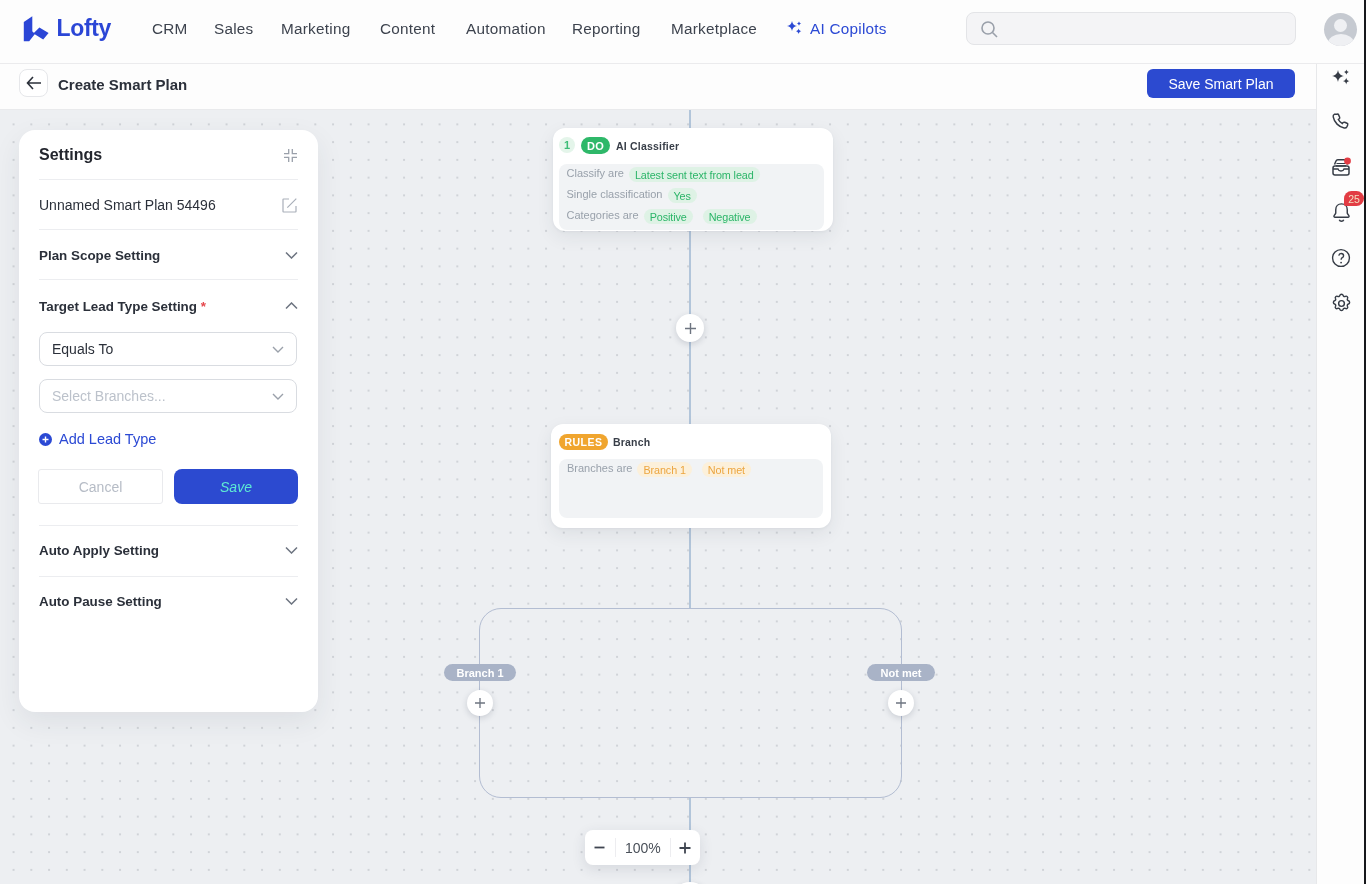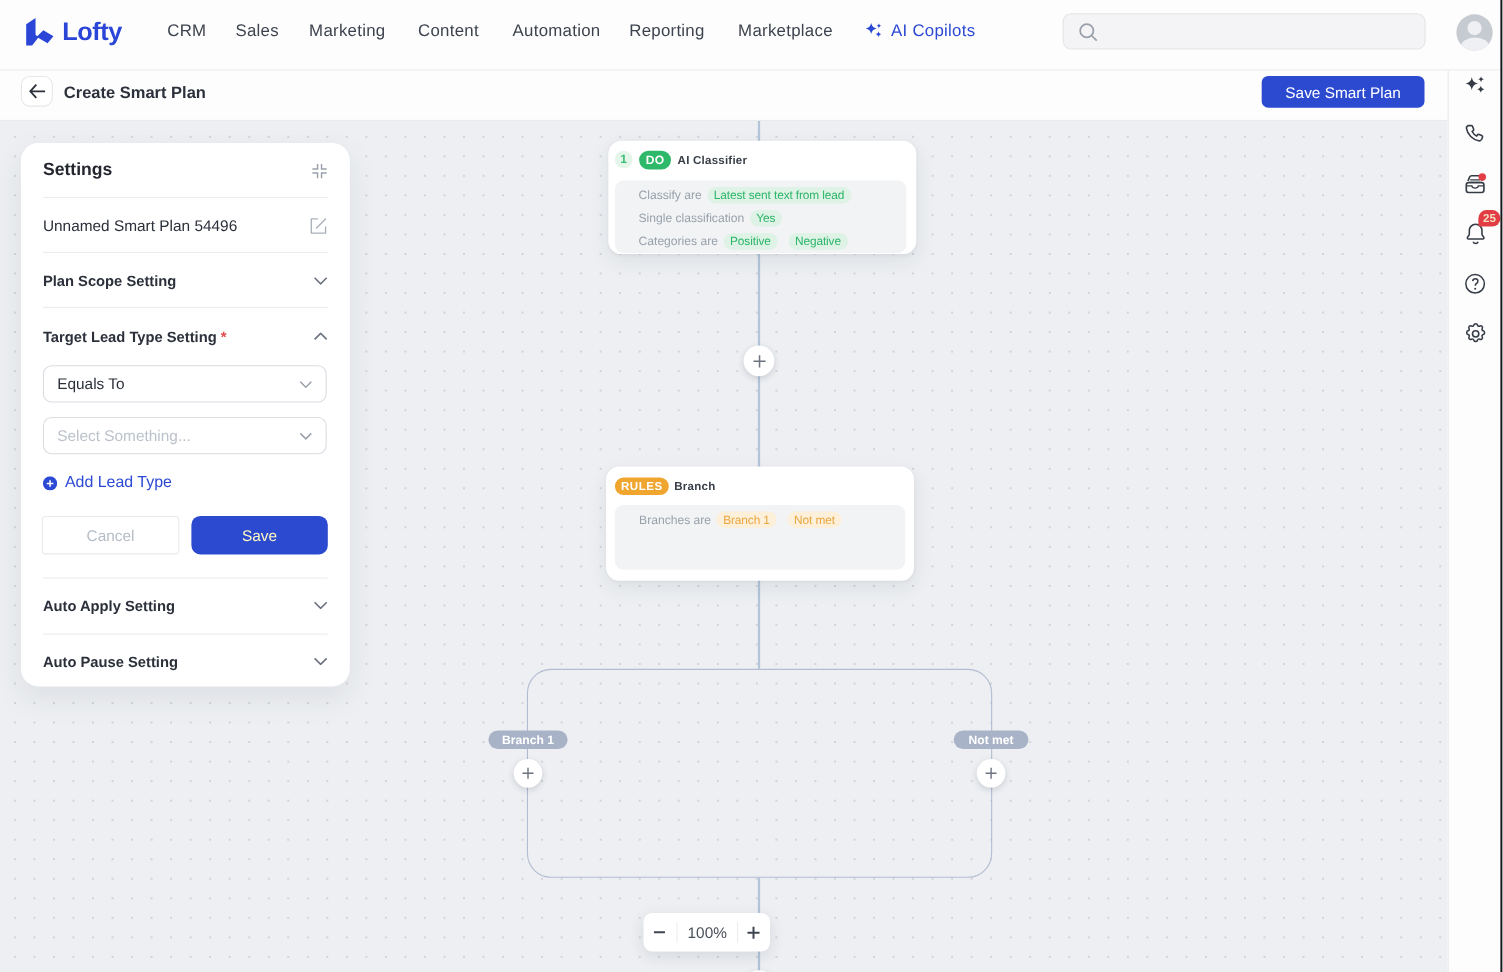--- a/index.html
+++ b/index.html
@@ -28,34 +28,34 @@
   .edge { position:absolute; left:1364px; top:0; width:2px; height:884px; background:#17181c; z-index:40; }
   .railicon { position:absolute; left:0; width:48px; display:flex; justify-content:center; color:#40454f; }
 
   
   .canvas { position:absolute; left:0; top:110px; width:1316px; height:774px; background-color:#edeff2;
     background-image:radial-gradient(#d0d3d8 1.15px, transparent 1.15px);
     background-size:17.75px 17.75px; background-position:4.7px 5.5px; overflow:hidden; }
   .vline { position:absolute; left:688.6px; width:2.6px; background:#b2c5da; }
   .card { position:absolute; background:#fff; border-radius:12px; box-shadow:0 6px 18px rgba(40,50,70,.08), 0 1px 3px rgba(40,50,70,.05); }
   .graybox { position:absolute; background:#f1f3f5; border-radius:8px; font-size:11px; color:#99a1ab; }
-  .gb-row { display:flex; align-items:center; gap:5px; height:21px; padding-left:8px;margin-left:14px; }
+  .gb-row { display:flex; gap:5px; height:21px; padding-left:8px; }
   .pill-g { background:#def2e5; color:#2bb568; border-radius:8px; padding:0 6px; font-size:10.8px; letter-spacing:-.1px; height:15px; display:flex; align-items:center; }
   .pill-o { background:#fcf0da; color:#eca53f; border-radius:8px; padding:0 6px; font-size:10.8px; letter-spacing:-.1px; height:15px; display:flex; align-items:center; }
   .plusnode { position:absolute; background:#fff; border-radius:50%; box-shadow:0 2px 6px rgba(40,50,70,.18); display:flex; align-items:center; justify-content:center; }
 
   
-  .settings { position:absolute; left:19px; top:20px; width:299px; height:494px; background:#fff; border-radius:16px; box-shadow:0 10px 28px rgba(40,50,70,.08); z-index:5; }
+  .settings { position:absolute; left:19px; top:20px; width:299px; height:582px; background:#fff; border-radius:16px; box-shadow:0 10px 28px rgba(40,50,70,.08); z-index:5; }
   .sec-label { font-size:13.4px; font-weight:700; color:#2b303a; }
   .sec-row { position:absolute; left:20px; right:20px; display:flex; align-items:center; justify-content:space-between; }
   .divider { position:absolute; left:20px; right:20px; border-top:1px solid #ecedf0; }
   .sel { position:absolute; left:20px; width:258px; height:34px; border:1px solid #d9dce1; border-radius:8px; background:#fff; display:flex; align-items:center; padding:0 12px; font-size:14px; color:#2b303a; justify-content:space-between;gap:16px; }
   .btnrow { position:absolute; left:19px; top:339px; display:flex; gap:11px; }
   .btn-cancel { width:125px; height:35px; border:1px solid #e9eaed; border-radius:3px; background:#fff; color:#b6bcc6; font-size:14px; display:flex; align-items:center; justify-content:center; }
-  .btn-save { width:124px; height:35px; border-radius:8px; background:#2c4ad0; color:#fef9c3; font-size:14px; display:flex; align-items:center; justify-content:center; }
+  .btn-save { width:124px; height:35px; border-radius:8px; background:#2c4ad0; color:#5eead4; font-size:14px; display:flex; align-items:center; justify-content:center;font-style:italic; }
 
   .label-pill { position:absolute; background:#a9b3c7; color:#fff; font-size:11px; font-weight:700; border-radius:9px; height:17px; display:flex; align-items:center; justify-content:center; z-index:4; }
 
   .zoombar { position:absolute; left:585px; top:720px; width:115px; height:35px; background:#fff; border-radius:8px; box-shadow:0 4px 14px rgba(40,50,70,.12); display:flex; align-items:center; z-index:6; }
 </style>
 </head>
 <body>
 
 <div class="canvas">
   <div class="vline" style="top:0; height:498px;"></div>
@@ -163,21 +163,21 @@
           <path d="M1 6.5 6.5 1 12 6.5"></path>
         </svg>
     </div>
     <div class="sel" style="top:202px;">
       <span>Equals To</span>
       <svg width="12" height="7" viewBox="0 0 12 7" fill="none" stroke="#9aa0aa" stroke-width="1.4">
           <path d="M1 1 6 6 11 1"></path>
         </svg>
     </div>
     <div class="sel" style="top:249px; color:#bcc2cb;">
-      <span>Select Something...</span>
+      <span>Select Branches...</span>
       <svg width="12" height="7" viewBox="0 0 12 7" fill="none" stroke="#9aa0aa" stroke-width="1.4">
           <path d="M1 1 6 6 11 1"></path>
         </svg>
     </div>
     <div style="position:absolute; left:20px; top:301px; display:flex; align-items:center; gap:7px;">
       <svg width="13" height="13" viewBox="0 0 13 13">
           <circle cx="6.5" cy="6.5" r="6.5" fill="#2b49d4"></circle>
           <path d="M6.5 3.5v6M3.5 6.5h6" stroke="#fff" stroke-width="1.4"></path>
         </svg>
       <span style="font-size:14.5px; color:#2b49d4;">Add Lead Type</span>
@@ -267,21 +267,21 @@
       <path d="M4 13h5c.3 1.2 1.5 2 3 2s2.7-.8 3-2h5" stroke-width="1.3"></path>
       <path d="M7.5 7.5h9M7 9.8h10" stroke-width="1.2"></path>
       <circle cx="18.5" cy="5" r="3.4" fill="#e23c44" stroke="none"></circle>
     </svg>
   </div>
   <div class="railicon" style="top:144px;">
     <svg width="23" height="23" viewBox="0 0 24 24" fill="none" stroke="#363c46" stroke-width="1.5">
       <path d="M12 3c-3.5 0-6 2.6-6 6v3.2c0 .5-.2 1-.5 1.4l-1.2 1.6c-.5.7 0 1.8.9 1.8h13.6c.9 0 1.4-1.1.9-1.8l-1.2-1.6c-.3-.4-.5-.9-.5-1.4V9c0-3.4-2.5-6-6-6Z"></path>
       <path d="M9.7 19.5c.3 1 1.2 1.7 2.3 1.7s2-.7 2.3-1.7"></path>
     </svg>
-    <div style="position:absolute; left:27px; top:-10px; width:20px; height:15px; background:#e23c44; border-radius:8px 8px 8px 2px; color:#f3ddc0; font-size:10.5px; font-weight:700; display:flex; align-items:center; justify-content:center;">25</div>
+    <div style="position:absolute; left:27px; top:-10px; width:20px; height:15px; background:#e23c44; border-radius:8px 8px 8px 2px; color:#f3ddc0; font-size:10.5px; font-weight:400; display:flex; align-items:center; justify-content:center;">25</div>
   </div>
   <div class="railicon" style="top:190px;">
     <svg width="22" height="22" viewBox="0 0 24 24" fill="none" stroke="#363c46" stroke-width="1.5">
       <circle cx="12" cy="12" r="9.2"></circle>
       <path d="M9.6 9.3c.2-1.3 1.2-2.2 2.6-2.2 1.5 0 2.6 1 2.6 2.4 0 1-.5 1.6-1.4 2.2-.9.5-1.2 1-1.2 1.9v.4"></path>
       <circle cx="12.1" cy="17" r="1" fill="#363c46" stroke="none"></circle>
     </svg>
   </div>
   <div class="railicon" style="top:235px;">
     <svg width="23" height="23" viewBox="0 0 24 24" fill="none" stroke="#363c46" stroke-width="1.5">

